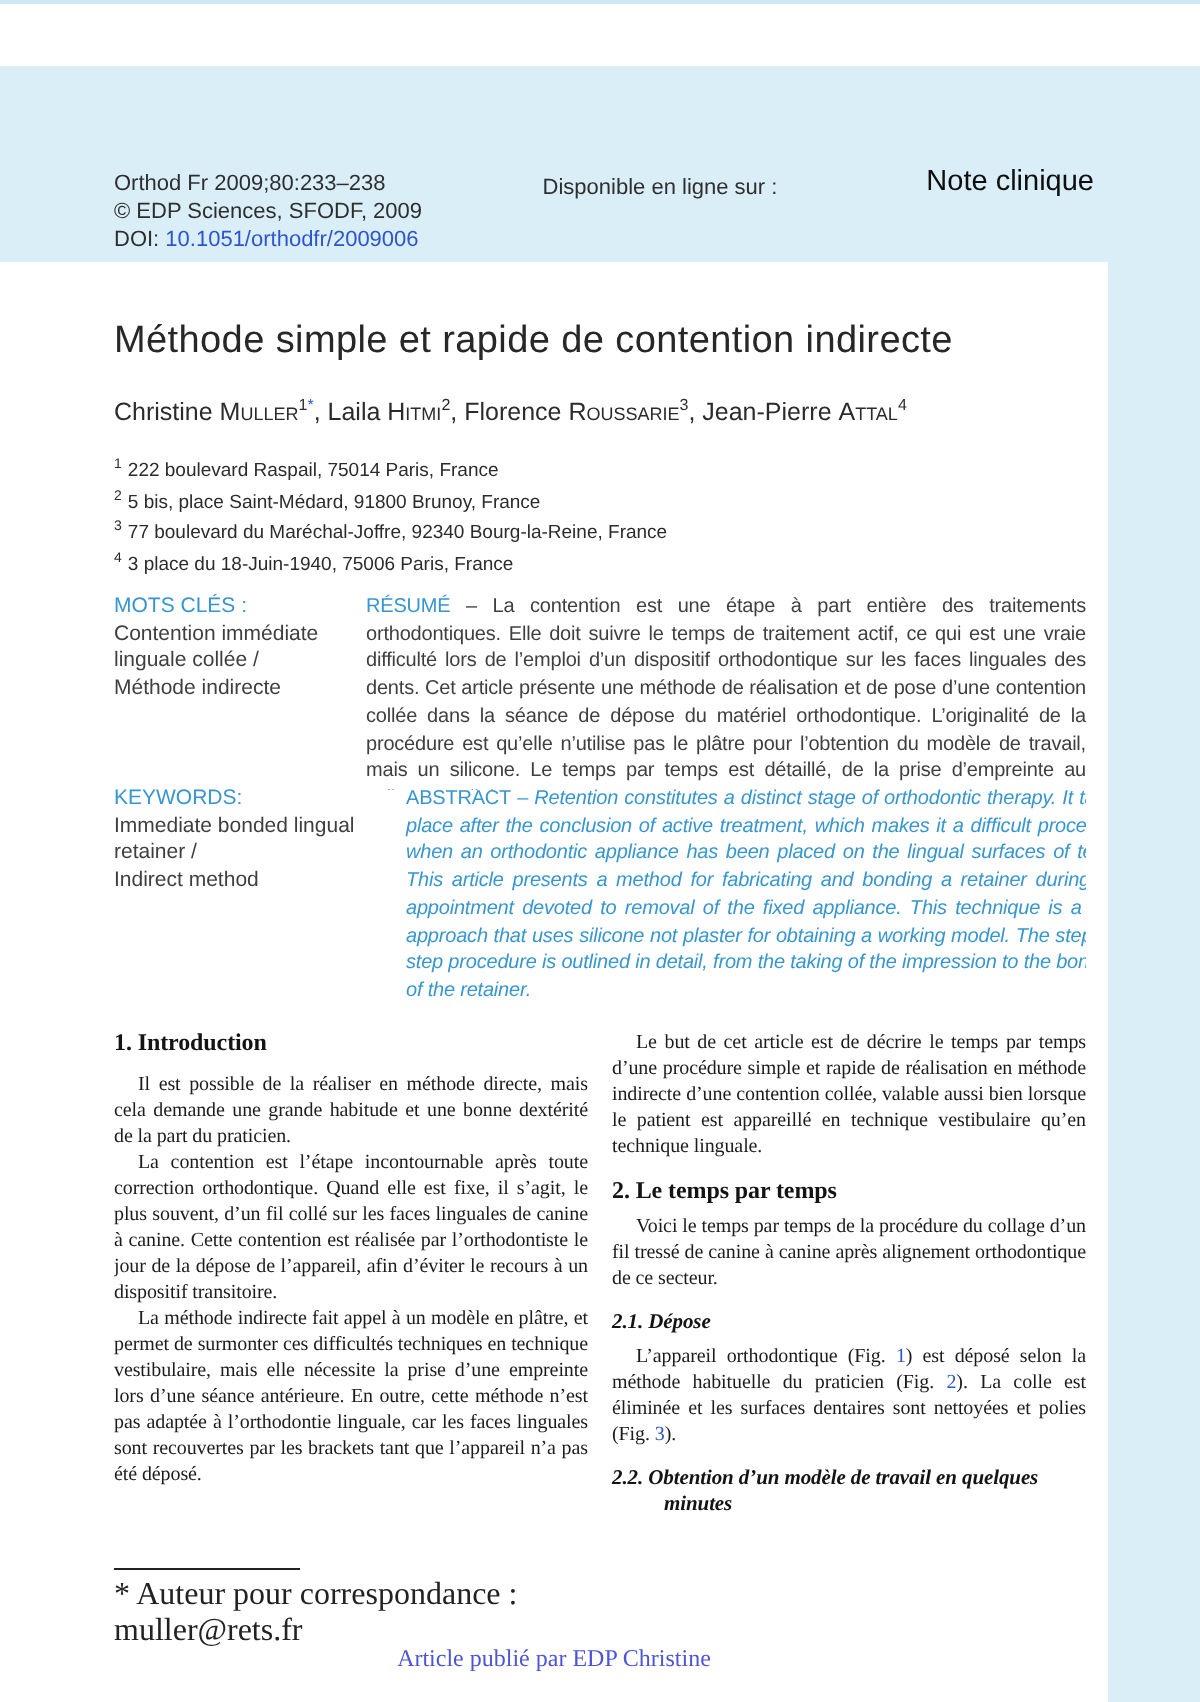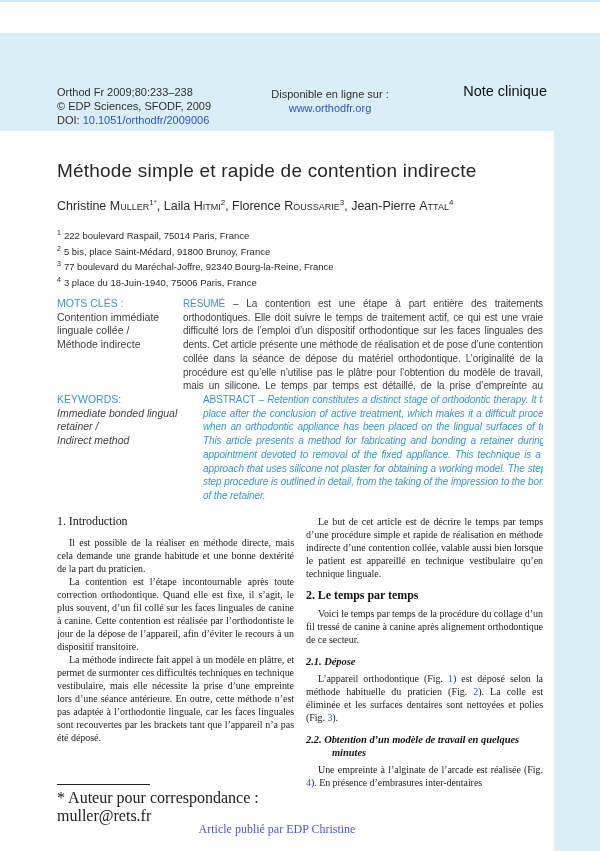--- a/index.html
+++ b/index.html
@@ -25,28 +25,28 @@
   .affils{position:absolute;left:57px;top:96px;font-size:9.5px;line-height:12.5px;color:#2b2b2b;}
   .affils sup{font-size:7px;margin-right:3px;}
 
   .absrow{position:absolute;left:57px;width:486px;display:flex;}
   .row-fr{top:166px;height:98px;overflow:hidden;}
   .row-en{top:262px;height:118px;overflow:hidden;gap:20px;}
   .abslabel{width:126px;flex:none;font-size:10.5px;line-height:13.5px;color:#3f3f3f;}
   .bluelab{color:#3796cf;}
   .abstext{width:360px;flex:none;text-align:justify;font-size:10px;line-height:13.7px;color:#3f3f3f;letter-spacing:-.1px;}
   .abstext-en{color:#3796cf;font-style:italic;}
-  .kw-it{font-style:italic;}
+  .kw-it{}
 
   .columns{position:absolute;left:57px;top:384px;width:486px;height:300px;display:flex;overflow:hidden;
            font-family:"Liberation Serif",serif;font-size:10px;line-height:13px;color:#1c1c1c;text-align:justify;letter-spacing:-.05px;}
   .col-l{width:237px;margin-right:12px;flex:none;}
   .col-r{width:237px;flex:none;}
   .columns p{margin:0;text-indent:12px;}
-  .h-sec{font-size:12px;font-weight:normal;margin:0 0 8px 0;text-align:left;color:#141414;}
+  .h-sec{font-size:12px;font-weight:bold;margin:0 0 8px 0;text-align:left;color:#141414;}
   .h-sec2{font-size:12px;font-weight:bold;margin:9px 0 5px 0;text-align:left;color:#141414;}
   .h-sub{font-size:10.5px;font-weight:bold;font-style:italic;margin:9px 0 4px 0;text-align:left;color:#141414;padding-left:26px;text-indent:-26px;}
   .figref{color:#2d55cc;cursor:pointer;}
 
   .footnote{position:absolute;left:57px;top:653px;width:240px;font-family:"Liberation Serif",serif;font-size:16px;color:#222;}
   .fnrule{width:93px;height:1px;background:#222;margin-bottom:4px;}
   .footer-link{position:absolute;left:0;top:691px;width:554px;text-align:center;font-family:"Liberation Serif",serif;font-size:12px;color:#4d55d4;cursor:pointer;}
 </style>
 </head>
 <body>
@@ -56,21 +56,20 @@
   <div class="top-line"></div>
 
   <div class="band">
     <div class="meta">
       <div>Orthod Fr 2009;80:233–238</div>
       <div>© EDP Sciences, SFODF, 2009</div>
       <div><span>DOI: </span><span class="link">10.1051/orthodfr/2009006</span></div>
     </div>
     <div class="online">
       <div>Disponible en ligne sur :</div>
-      <div class="link">www.orthodfr.org</div>
     </div>
     <div class="note">Note clinique</div>
   </div>
 
   <div class="right-strip"></div>
 
   <div class="content">
 
     <div class="title">Méthode simple et rapide de contention indirecte</div>
 
@@ -112,21 +111,20 @@
         <p>La contention est l’étape incontournable après toute correction orthodontique. Quand elle est fixe, il s’agit, le plus souvent, d’un fil collé sur les faces linguales de canine à canine. Cette contention est réalisée par l’orthodontiste le jour de la dépose de l’appareil, afin d’éviter le recours à un dispositif transitoire.</p>
         <p>La méthode indirecte fait appel à un modèle en plâtre, et permet de surmonter ces difficultés techniques en technique vestibulaire, mais elle nécessite la prise d’une empreinte lors d’une séance antérieure. En outre, cette méthode n’est pas adaptée à l’orthodontie linguale, car les faces linguales sont recouvertes par les brackets tant que l’appareil n’a pas été déposé.</p>
       </div>
       <div class="col-r">
         <p>Le but de cet article est de décrire le temps par temps d’une procédure simple et rapide de réalisation en méthode indirecte d’une contention collée, valable aussi bien lorsque le patient est appareillé en technique vestibulaire qu’en technique linguale.</p>
         <div class="h-sec2">2. Le temps par temps</div>
         <p>Voici le temps par temps de la procédure du collage d’un fil tressé de canine à canine après alignement orthodontique de ce secteur.</p>
         <div class="h-sub">2.1. Dépose</div>
         <p><span>L’appareil orthodontique (Fig. </span><span class="figref">1</span><span>) est déposé selon la méthode habituelle du praticien (Fig. </span><span class="figref">2</span><span>). La colle est éliminée et les surfaces dentaires sont nettoyées et polies (Fig. </span><span class="figref">3</span><span>).</span></p>
         <div class="h-sub">2.2. Obtention d’un modèle de travail en quelques minutes</div>
-        <p><span>Une empreinte à l’alginate de l’arcade est réalisée (Fig. </span><span class="figref">4</span><span>). En présence d’embrasures inter-dentaires</span></p>
       </div>
     </div>
 
     <div class="footnote">
       <div class="fnrule"></div>
       <span>* Auteur pour correspondance : muller@rets.fr</span>
     </div>
 
     <div class="footer-link link" style="color:#4d55d4;">Article publié par EDP Christine</div>
 

